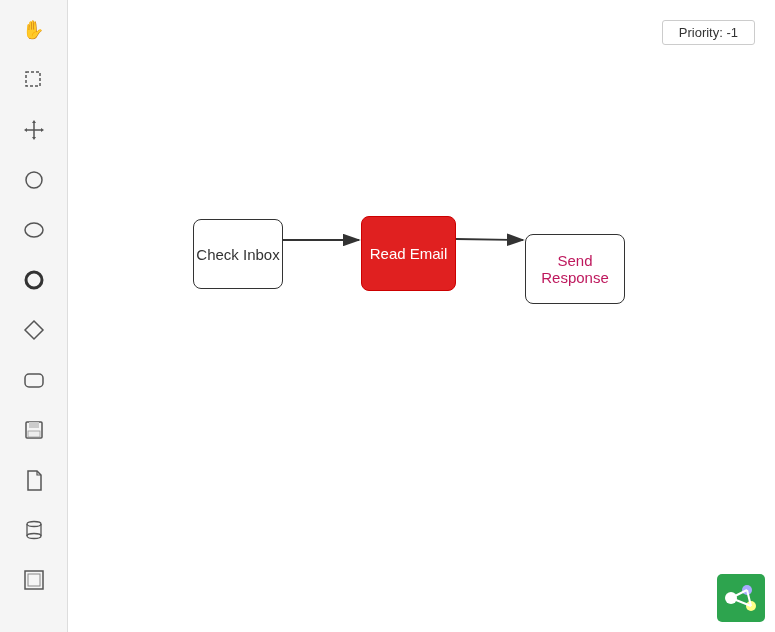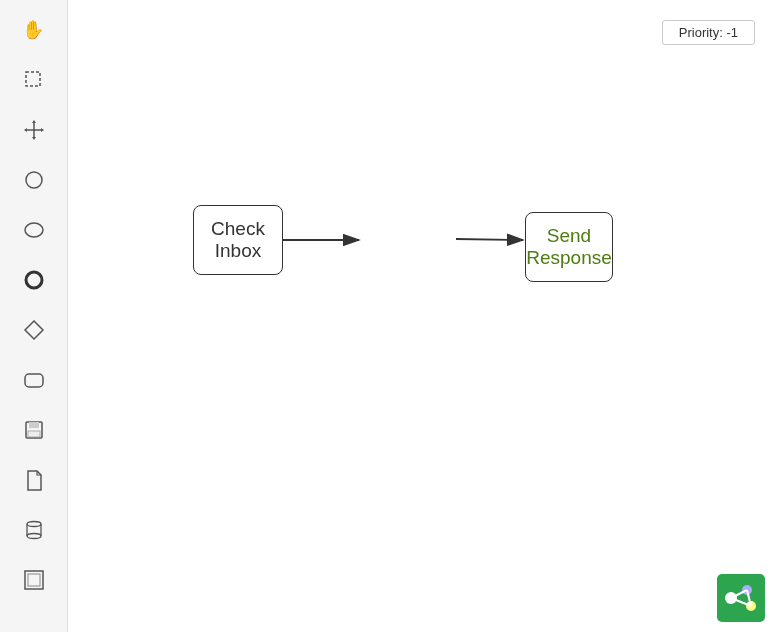--- a/index.html
+++ b/index.html
@@ -65,50 +65,51 @@
       top: 0; left: 0; right: 0; bottom: 0;
     }
 
     
     .node {
       position: absolute;
       display: flex;
       align-items: center;
       justify-content: center;
       text-align: center;
-      font-size: 19px;
+      font-size: 15px;
       border-radius: 8px;
       cursor: pointer;
+      margin-top: 14px;
     }
     .node-check-inbox {
       width: 90px;
       height: 70px;
       left: 125px;
       top: 205px;
       border: 1.5px solid #333;
       background: #fff;
       color: #333;
     }
     .node-read-email {
       width: 95px;
       height: 75px;
       left: 293px;
       top: 202px;
       border: 1.5px solid #c00;
       background: #e02020;
       color: #fff;
     }
     .node-send-response {
-      width: 88px;
+      width: 100px;
       height: 70px;
       left: 457px;
-      top: 212px;
+      top: 220px;
       border: 1.5px solid #333;
       background: #fff;
-      color: #4d7c0f;
+      color: #be185d;
     }
 
     
     #arrows-svg {
       position: absolute;
       top: 0; left: 0;
       width: 100%;
       height: 100%;
       pointer-events: none;
     }
@@ -211,20 +212,23 @@
       </defs>
       <line x1="215" y1="240" x2="291" y2="240" stroke="#333" stroke-width="1.8" marker-end="url(#arrowhead)"></line>
 
       <line x1="388" y1="239" x2="455" y2="240" stroke="#333" stroke-width="1.8" marker-end="url(#arrowhead)"></line>
     </svg>
 
     <div class="node node-check-inbox">
       <span>Check Inbox</span>
     </div>
 
+    <div class="node node-read-email">
+      <span>Read Email</span>
+    </div>
 
     <div class="node node-send-response">
       <span>Send Response</span>
     </div>
 
   </div>
 
   <div id="logo">
     <svg width="48" height="48" viewBox="0 0 48 48">
       <rect width="48" height="48" rx="5" fill="#2da44e"></rect>

